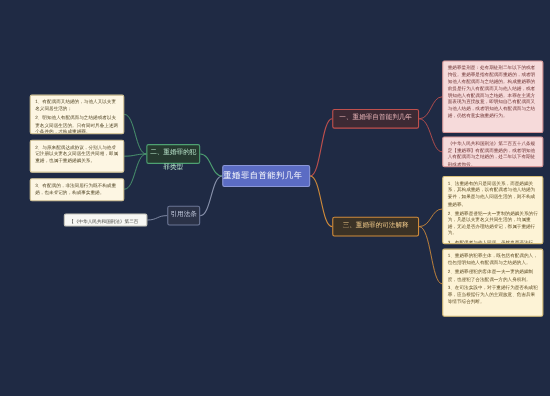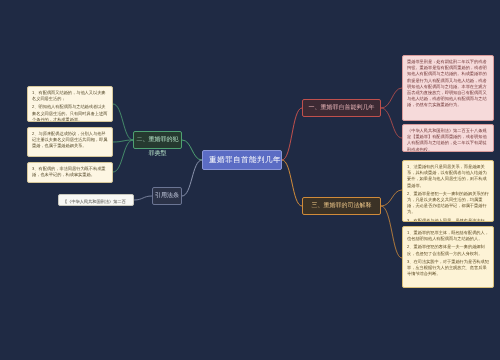--- a/index.html
+++ b/index.html
@@ -10,21 +10,21 @@
     overflow:hidden;
     position:relative;
   }
   .canvas{position:absolute;inset:0;}
   svg.links{position:absolute;left:0;top:0;width:500px;height:360px;}
   .node{position:absolute;box-sizing:border-box;}
 
   .root{
     left:202px;top:150px;width:80px;height:20px;
     background:#5b6cc4;border:1px solid #8b97d8;border-radius:2px;
-    color:#ffffff;font-size:7.5px;line-height:18px;text-align:right;
+    color:#ffffff;font-size:7.5px;line-height:18px;text-align:left;
     letter-spacing:0.5px;
   }
 
   .branch{
     border-radius:2px;color:#ffffff;font-size:6px;line-height:14px;
     text-align:center;box-sizing:border-box;
   }
   .b-red{background:#3d2a34;border:1px solid #c0504d;color:#e8b4b8;}
   .b-green{background:#263a30;border:1px solid #4ea172;color:#b6e2c8;}
   .b-orange{background:#3b3226;border:1px solid #d08b3a;color:#f0c98a;}

